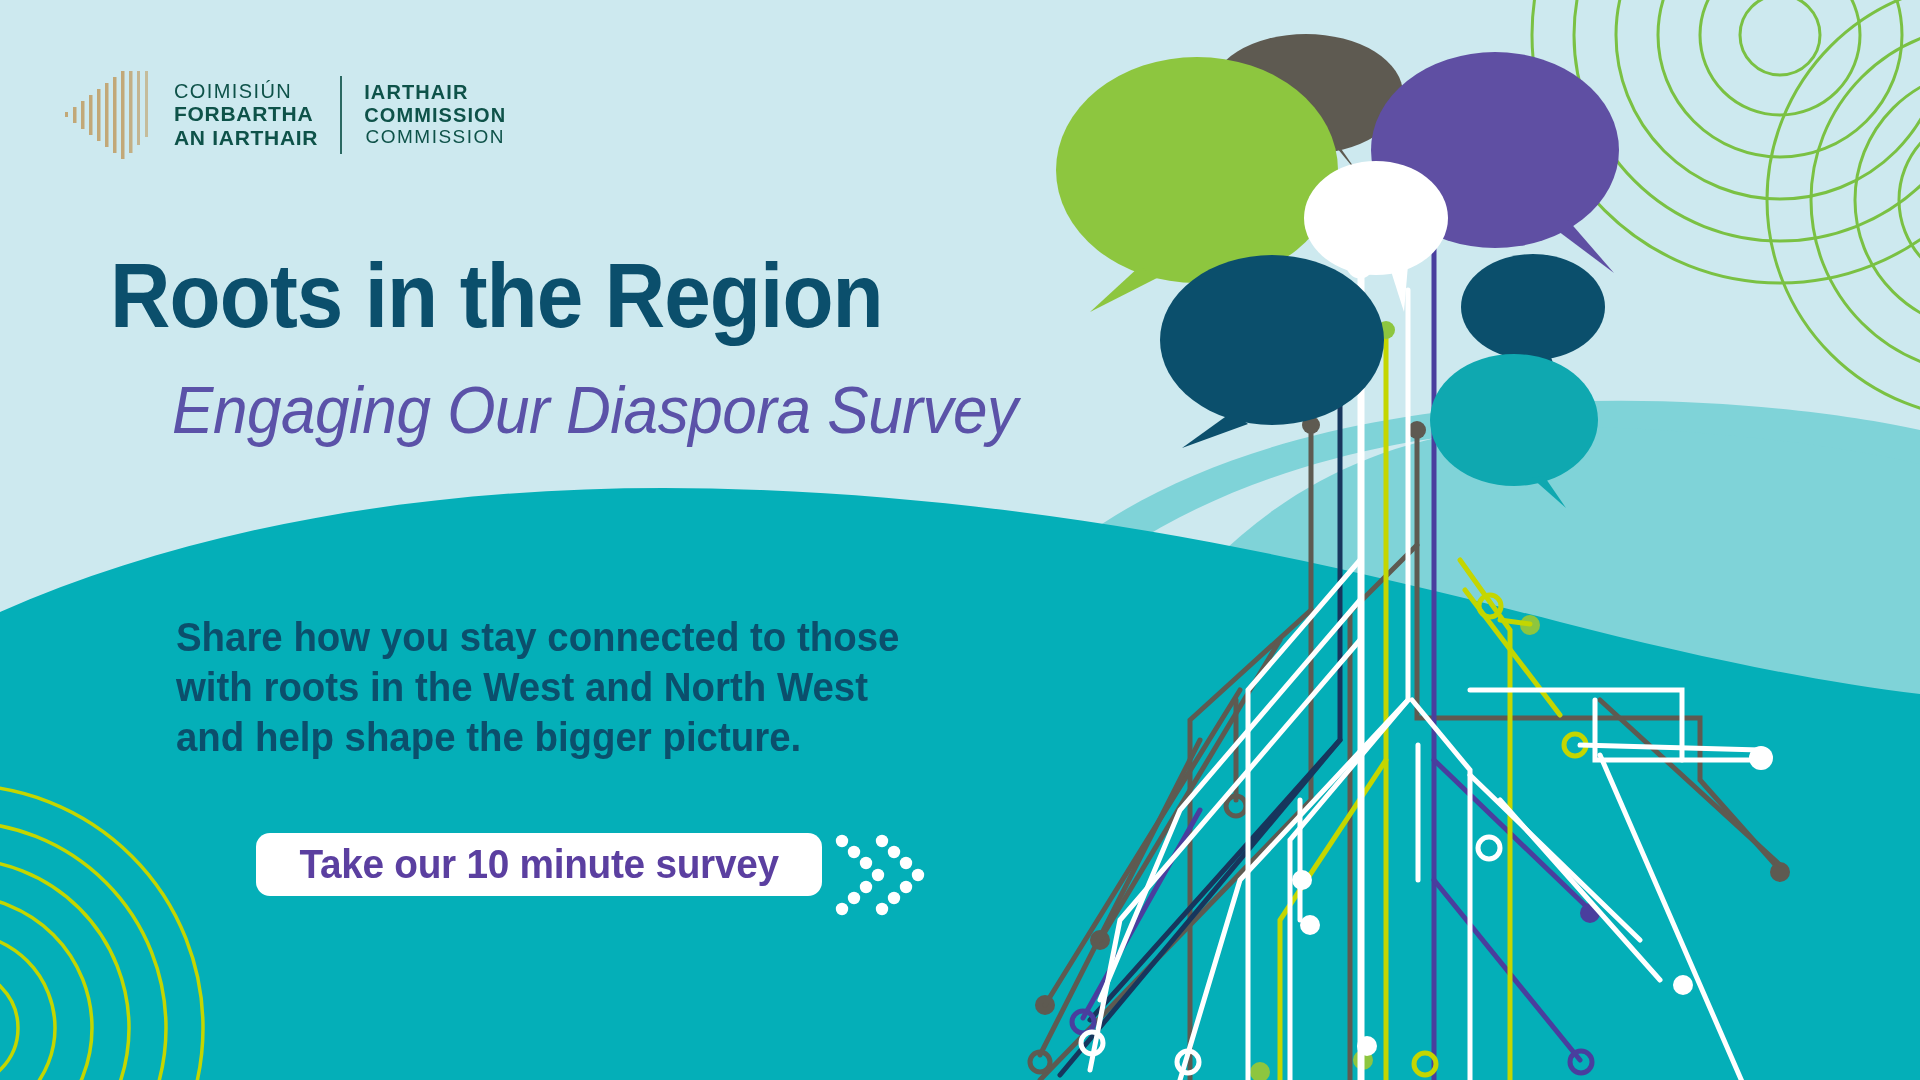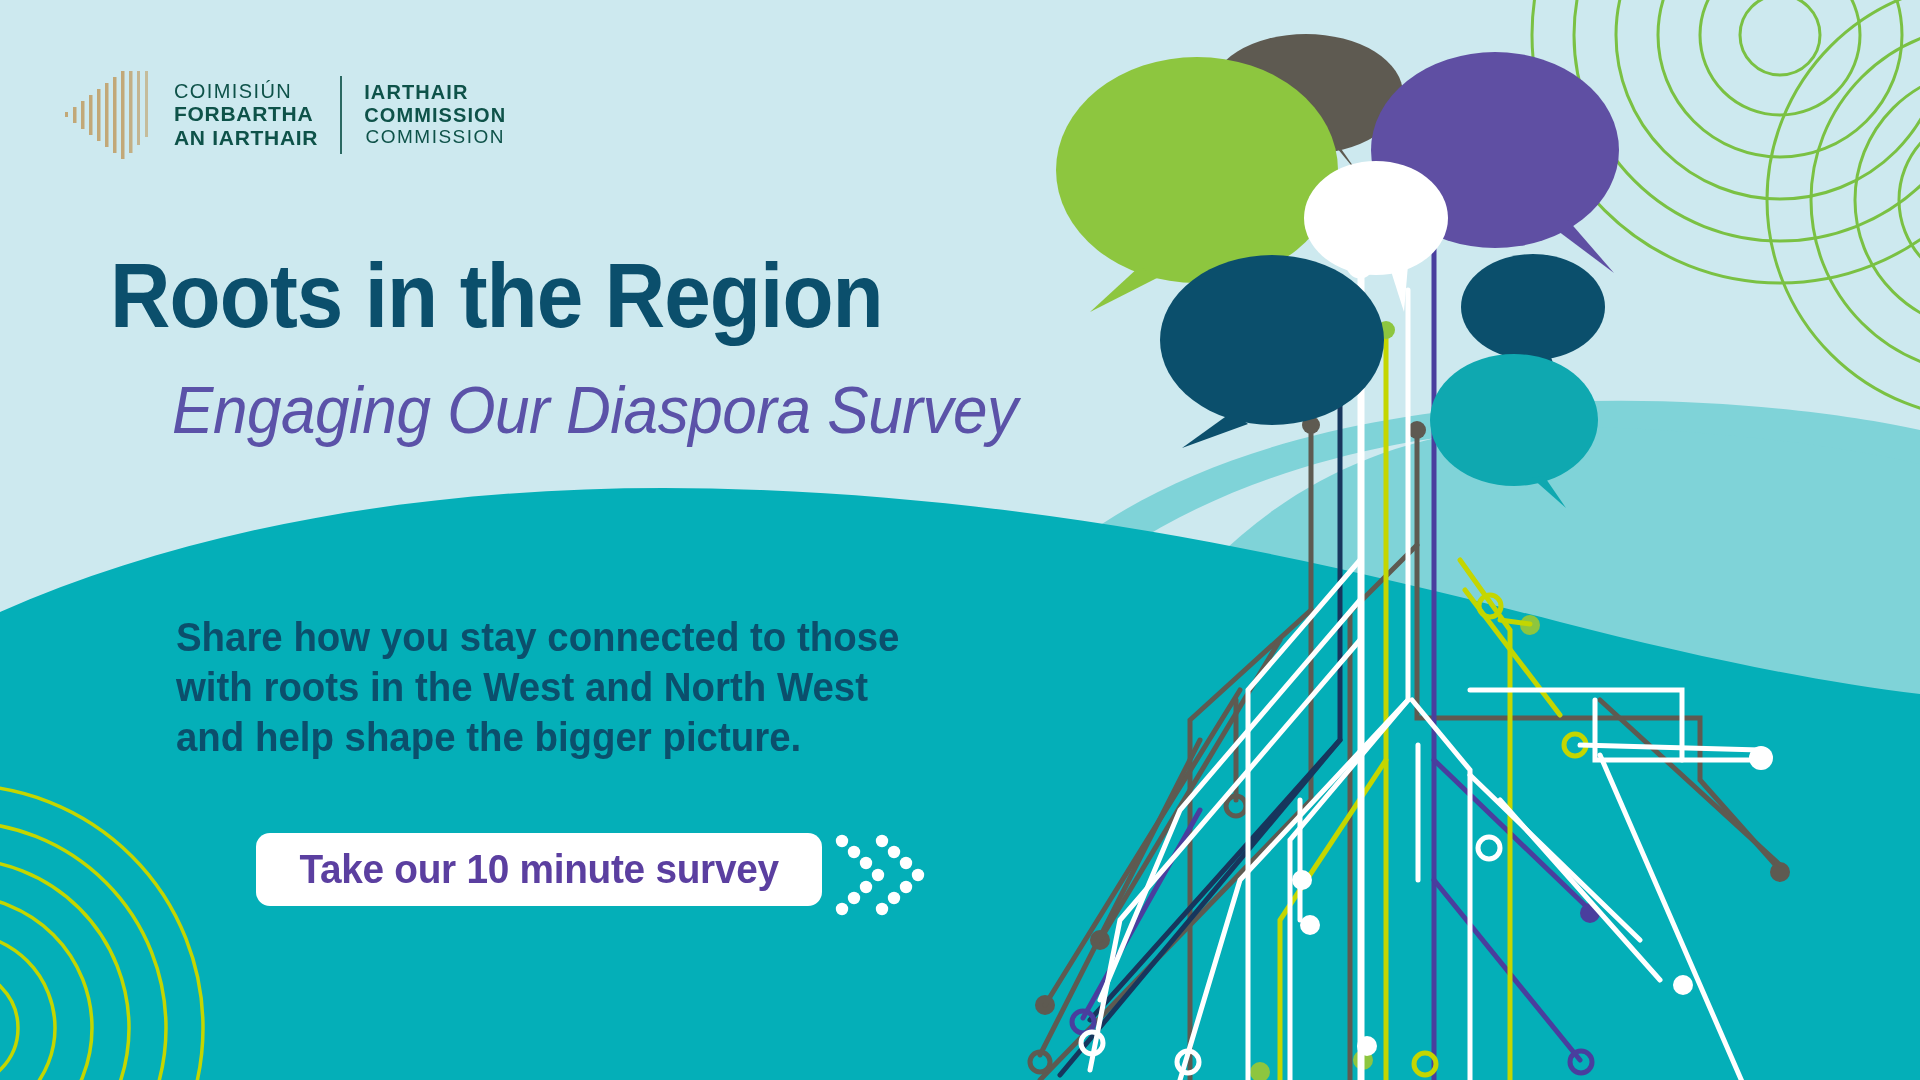--- a/index.html
+++ b/index.html
@@ -118,21 +118,21 @@
     transform: scaleX(0.96);
     transform-origin: left top;
   }
   #body-copy div { white-space: nowrap; }
   
   #cta-button {
     position: absolute;
     left: 256px;
     top: 833px;
     width: 566px;
-    height: 73px;
+    height: 63px;
     background: #ffffff;
     border-radius: 14px;
     border: none;
     display: flex;
     align-items: center;
     justify-content: center;
     cursor: pointer;
     padding: 0;
     z-index: 7;
   }

